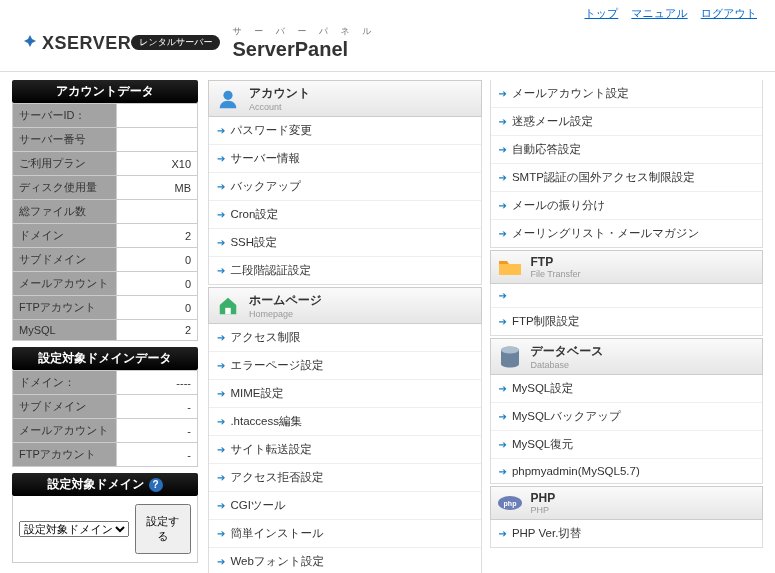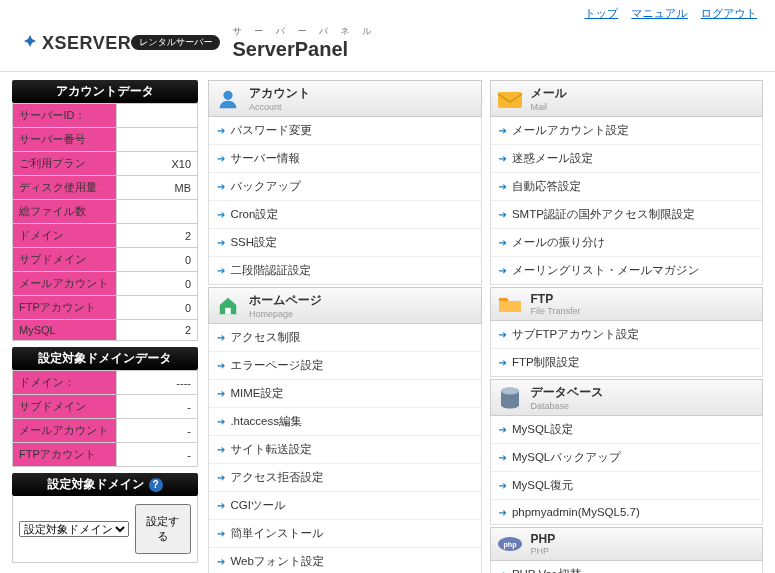--- a/index.html
+++ b/index.html
@@ -12,21 +12,21 @@
 .logo-main svg { width: 16px; height: 16px; }
 .logo-badge { background: #222; color: #fff; border-radius: 10px; font-size: 9px; padding: 1px 8px; margin-top: 2px; }
 .sp-block { margin-left: 12px; }
 .sp-sub { font-size: 9px; color: #777; letter-spacing: 5px; }
 .sp-main { font-size: 20px; font-weight: bold; color: #333; }
 .wrap { display: flex; padding: 8px 12px; gap: 10px; }
 .sidebar { width: 186px; }
 .side-hdr { background: linear-gradient(#222,#000); color: #fff; font-weight: bold; font-size: 12px; text-align: center; padding: 3px 12px; border-radius: 2px; display: flex; align-items: center; justify-content: center; gap: 4px; }
 .side-table { width: 100%; border-collapse: collapse; margin-bottom: 6px; }
 .side-table td { border: 1px solid #ccc; padding: 4px 6px; font-size: 11px; }
-.side-table td:first-child { background: #ec4899; width: 56%; }
+.side-table td:first-child { background: #a3a3a3; width: 56%; }
 .side-table td:last-child { text-align: right; }
 .dom-select { padding: 8px 6px; border: 1px solid #ccc; border-top: none; display: flex; gap: 6px; align-items: center; }
 .dom-select select { font-size: 11px; width: 110px; }
 .dom-select button { font-size: 11px; padding: 8px 8px; cursor: pointer; }
 .help-icon { display: inline-flex; width: 14px; height: 14px; border-radius: 50%; background: #2a6db9; color: #fff; font-size: 10px; align-items: center; justify-content: center; font-weight: bold; }
 .main { flex: 1; display: flex; gap: 8px; }
 .col { flex: 1; }
 .cat { margin-bottom: 2px; }
 .cat-hdr { background: linear-gradient(#fafafa,#e6e6e6); border: 1px solid #ccc; padding: 4px 6px; display: flex; align-items: center; gap: 8px; }
 .cat-icon { width: 26px; height: 22px; display: flex; align-items: center; justify-content: center; }
@@ -232,32 +232,20 @@
             </div>
             <div class="item">
               <span class="arrow">➔</span>
               <span>Webフォント設定</span>
             </div>
           </div>
         </div>
       </div>
     <div class="col" id="col-right">
         <div class="cat">
-          <div class="cat-hdr">
-            <span class="cat-icon">
-              <svg width="26" height="20" viewBox="0 0 26 20">
-                <rect x="1" y="3" width="24" height="16" rx="2" fill="#f7b733"></rect>
-                <path d="M1 5l12 8 12-8" stroke="#d88f0a" stroke-width="1.5" fill="none"></path>
-              </svg>
-            </span>
-            <span class="cat-titles">
-              <div class="jp">メール</div>
-              <div class="en">Mail</div>
-            </span>
-          </div>
           <div class="cat-list">
             <div class="item">
               <span class="arrow">➔</span>
               <span>メールアカウント設定</span>
             </div>
             <div class="item">
               <span class="arrow">➔</span>
               <span>迷惑メール設定</span>
             </div>
             <div class="item">
@@ -287,21 +275,20 @@
               </svg>
             </span>
             <span class="cat-titles">
               <div class="jp">FTP</div>
               <div class="en">File Transfer</div>
             </span>
           </div>
           <div class="cat-list">
             <div class="item">
               <span class="arrow">➔</span>
-              <span>サブFTPアカウント設定</span>
             </div>
             <div class="item">
               <span class="arrow">➔</span>
               <span>FTP制限設定</span>
             </div>
           </div>
         </div>
         <div class="cat">
           <div class="cat-hdr">
             <span class="cat-icon">

